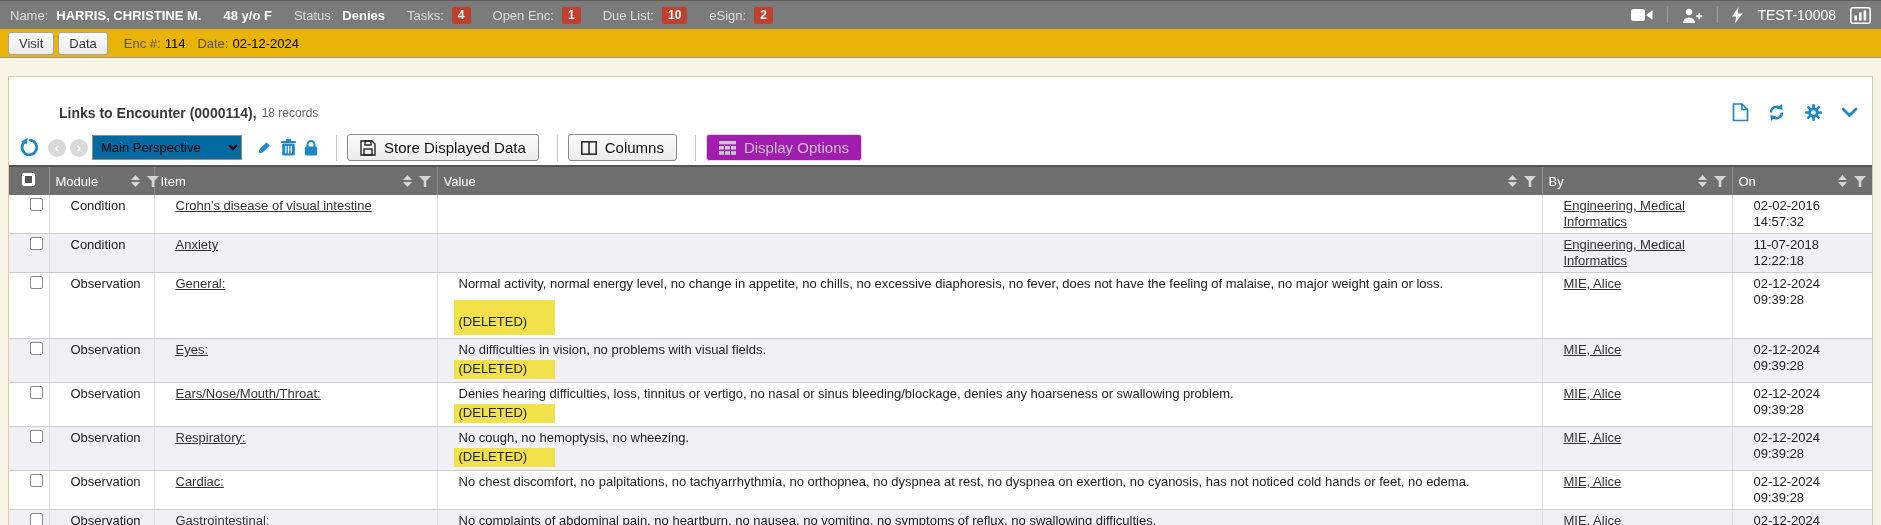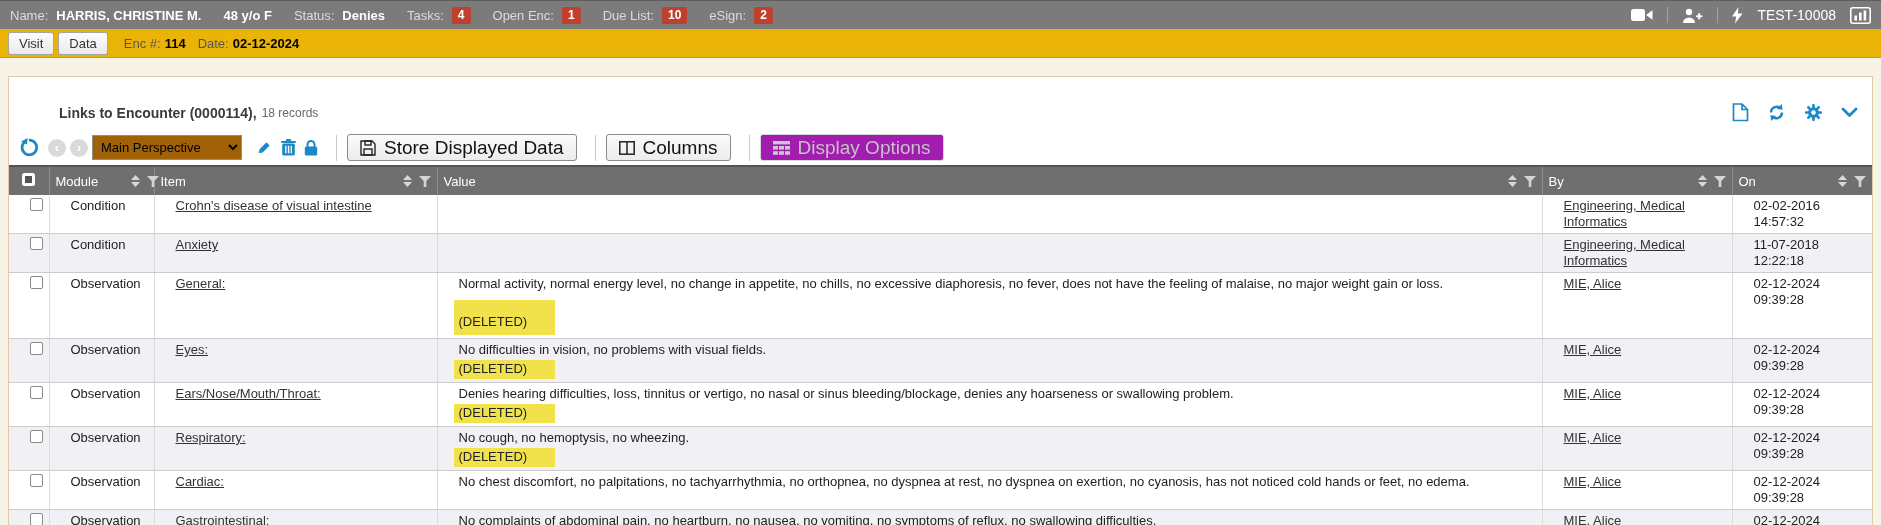--- a/index.html
+++ b/index.html
@@ -19,42 +19,42 @@
   .tb-right > * { margin-left:14px; display:flex; align-items:center; }
   .vsep-top { width:1px; height:16px; background:#a2a2a2; }
   .station { color:#fff; font-size:14px; }
 
   
   .encbar { height:29px; background:#eab308; border-bottom:1px solid #979797;
     display:flex; align-items:center; padding:0 8px; }
   .tabbtn { background:linear-gradient(#fcfcfc,#ebebeb); border:1px solid #a5a5a5; border-radius:3px;
     padding:3px 10px; margin-right:4px; color:#333; cursor:pointer; }
   .encbar .lbl { color:#555; margin-left:12px; }
-  .encbar .val { font-weight:bold; color:#000; margin-left:4px; }
+  .encbar .val { font-weight:normal; color:#000; margin-left:4px; }
 
   
   .page { padding:18px 8px 0 8px; }
   .panel { background:#fff; border:1px solid #ddcca6; }
   .title-row { display:flex; align-items:center; padding:26px 14px 8px 14px; }
   .ptitle { font-size:14px; font-weight:bold; color:#3a3a3a;margin-left:36px; }
   .precords { font-size:12px; color:#666; margin-left:5px; }
   .title-icons { margin-left:auto; display:flex; align-items:center; }
   .title-icons > span { margin-left:18px; display:flex; cursor:pointer; }
 
   
   .toolbar { display:flex; align-items:center; padding:4px 10px; border-bottom:2px solid #545454; }
   .toolbar > * { margin-right:8px; display:flex; align-items:center; }
   .icbtn { cursor:pointer; }
   .navcirc { width:18px; height:18px; border-radius:50%; background:#d9d9d9; color:#fff;
     display:flex; align-items:center; justify-content:center; font-weight:bold; font-size:13px; margin-right:4px; }
   select { height:25px; font-size:13px; font-family:"Liberation Sans",sans-serif;
-    border:1px solid #8f8f8f; background:#a16207; padding:0 4px; min-width:150px; }
+    border:1px solid #8f8f8f; background:#0369a1; padding:0 4px; min-width:150px; }
   .vsep { width:1px; height:26px; background:#c9c9c9; margin:0 10px; }
   .gbtn { background:linear-gradient(#fbfbfb,#ececec); border:1px solid #8a8a8a; border-radius:3px;
-    height:27px; padding:0 12px; display:flex; align-items:center; font-size:19px; color:#111; cursor:pointer; }
+    height:27px; padding:0 12px; display:flex; align-items:center; font-size:15px; color:#111; cursor:pointer; }
   .gbtn svg { margin-right:8px; }
   .gbtn.disabled { background:#a21caf; border-color:#d8d8d8; color:#c3c3c3; cursor:default; }
 
   
   table.grid { border-collapse:collapse; width:100%; table-layout:fixed; }
   thead th { background:#6f6f6f; color:#fff; font-weight:normal; font-size:13px; height:28px;
     text-align:left; padding:0 6px; border-left:1px solid #8d8d8d; }
   thead th:first-child { border-left:none; }
   .thflex { display:flex; align-items:center;gap:26px; }
   .thflex .hl { flex:0 0 auto; }

